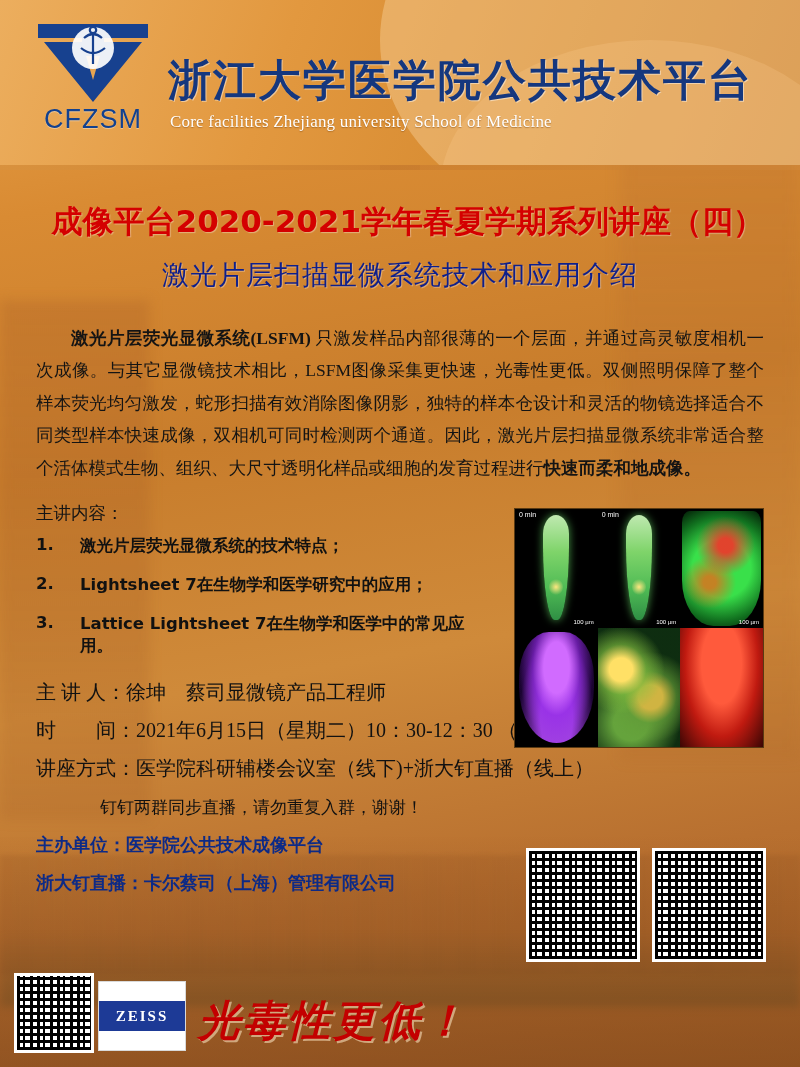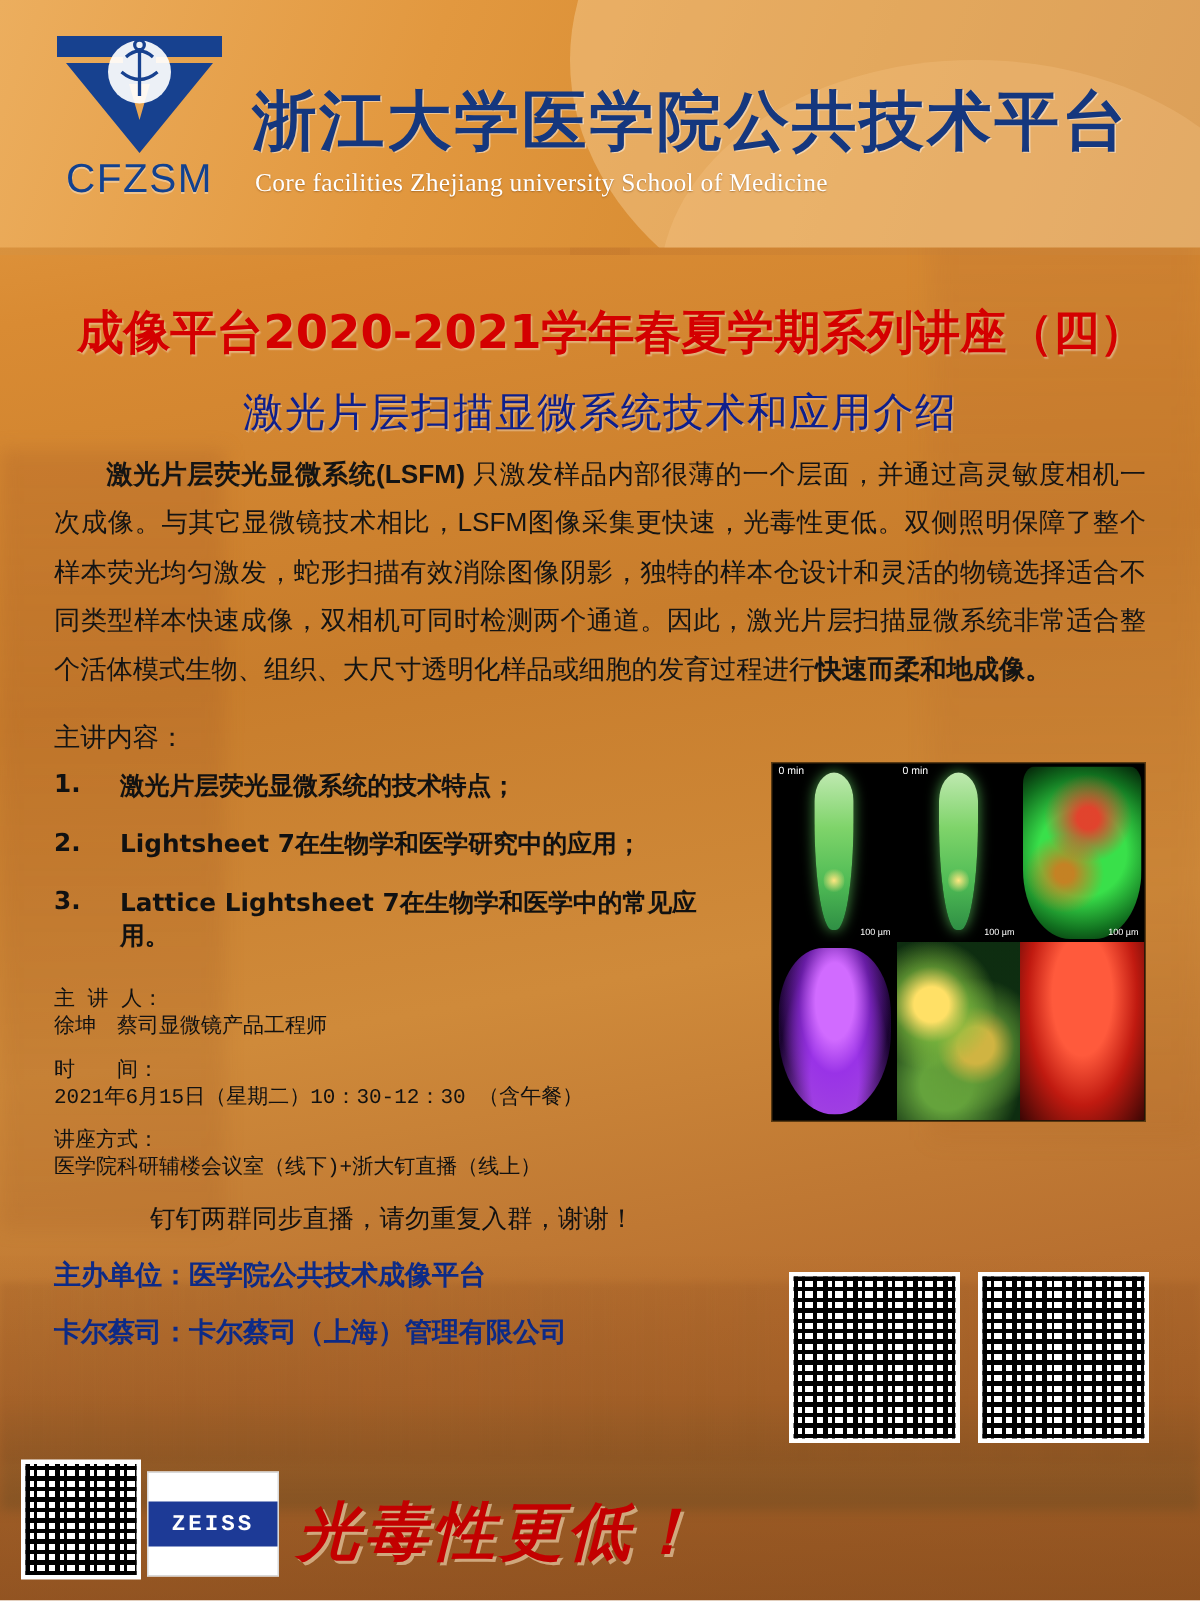--- a/index.html
+++ b/index.html
@@ -141,22 +141,22 @@
     margin-top: 14px;
     text-align: center;
     font-family: "DejaVu Serif", "Liberation Serif", serif;
     font-weight: normal;
     font-size: 27px;
     color: #0e1f8c;
     letter-spacing: 1px;
     text-shadow: 1px 1px 0 rgba(255,255,255,.3);
   }
   .abstract {
-    margin-top: 7px;
-    font-family: Liberation Sans, sans-serif;
+    margin-top: 29px;
+    font-family: Liberation Serif, serif;
     font-size: 17.5px;
     line-height: 1.85;
     color: #141414;
     text-align: justify;
     text-indent: 2em;
   }
   .abstract b { font-weight: bold; }
 
   .section-label {
     margin-top: 4px;
@@ -259,24 +259,23 @@
   }
 
   .details {
     margin-top: 22px;
     width: 430px;
   }
   .detail-row {
     display: flex;
     align-items: baseline;
     margin-bottom: 11px;
-    font-family: Liberation Mono, monospace;
-    font-size: 14px;
+    font-family: Liberation Serif, serif;
+    font-size: 20px;
     color: #111;
-    flex-direction: column;
   }
   .detail-key { white-space: nowrap; }
   .detail-val { white-space: nowrap; }
   .note-line {
     margin: 14px 0 0 64px;
     font-family: "DejaVu Sans", "Liberation Sans", sans-serif;
     font-size: 17px;
     color: #111;
   }
   .org-row {
@@ -314,21 +313,21 @@
     background: #ffffff;
     border: 1px solid #d9d9d9;
     display: flex;
     align-items: center;
     justify-content: center;
   }
   .zeiss-inner {
     width: 100px; height: 30px;
     background: #1d3a96;
     color: #fff;
-    font-family: Liberation Mono, monospace;
+    font-family: Liberation Serif, serif;
     font-weight: bold;
     font-size: 15px;
     letter-spacing: 2px;
     display: flex;
     align-items: center;
     justify-content: center;
   }
   .welcome {
     position: absolute;
     left: 198px; bottom: 18px;
@@ -418,21 +417,21 @@
       </div>
     </div>
 
     <div class="note-line">钉钉两群同步直播，请勿重复入群，谢谢！</div>
 
     <div class="org-row">
       <span>主办单位：</span>
       <span>医学院公共技术成像平台</span>
     </div>
     <div class="org-row">
-      <span>卡尔蔡司：</span>
+      <span>浙大钉直播：</span>
       <span>卡尔蔡司（上海）管理有限公司</span>
     </div>
   </div>
 
   <div class="figure">
     <div class="fig-cell">
       <div class="fish"></div>
       <span class="fig-label">0 min</span>
       <span class="fig-scale">100 µm</span>
     </div>

